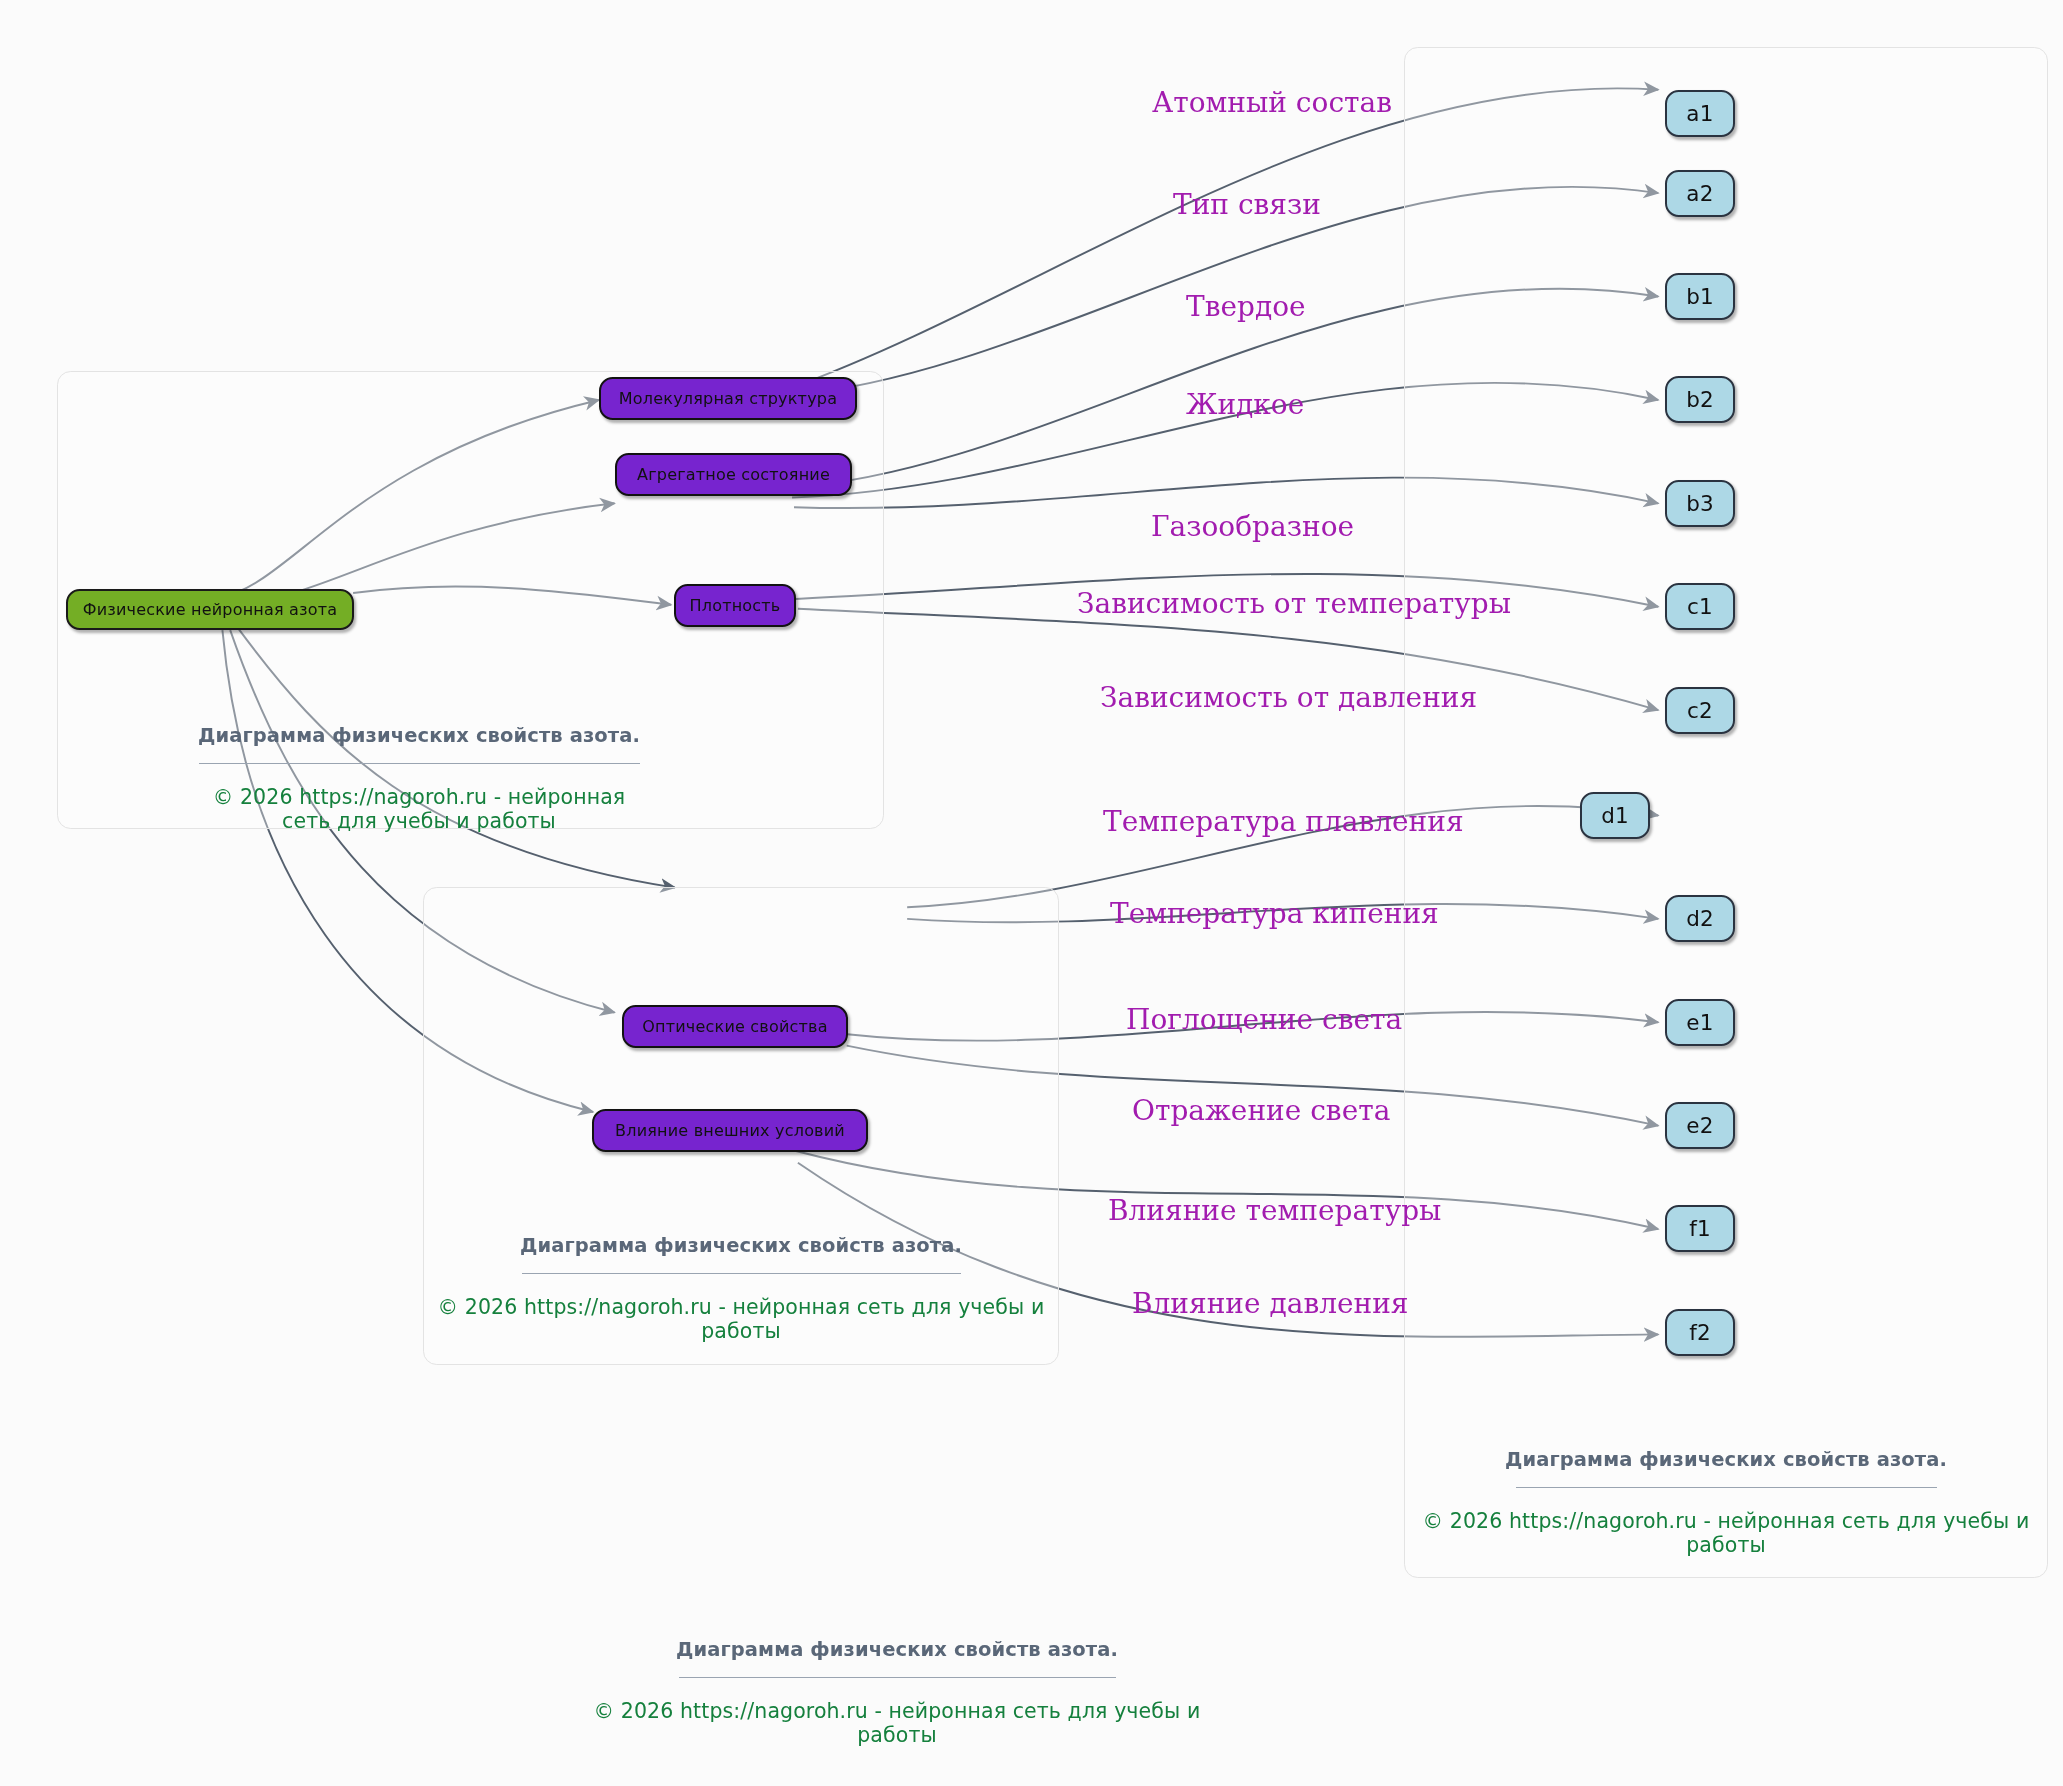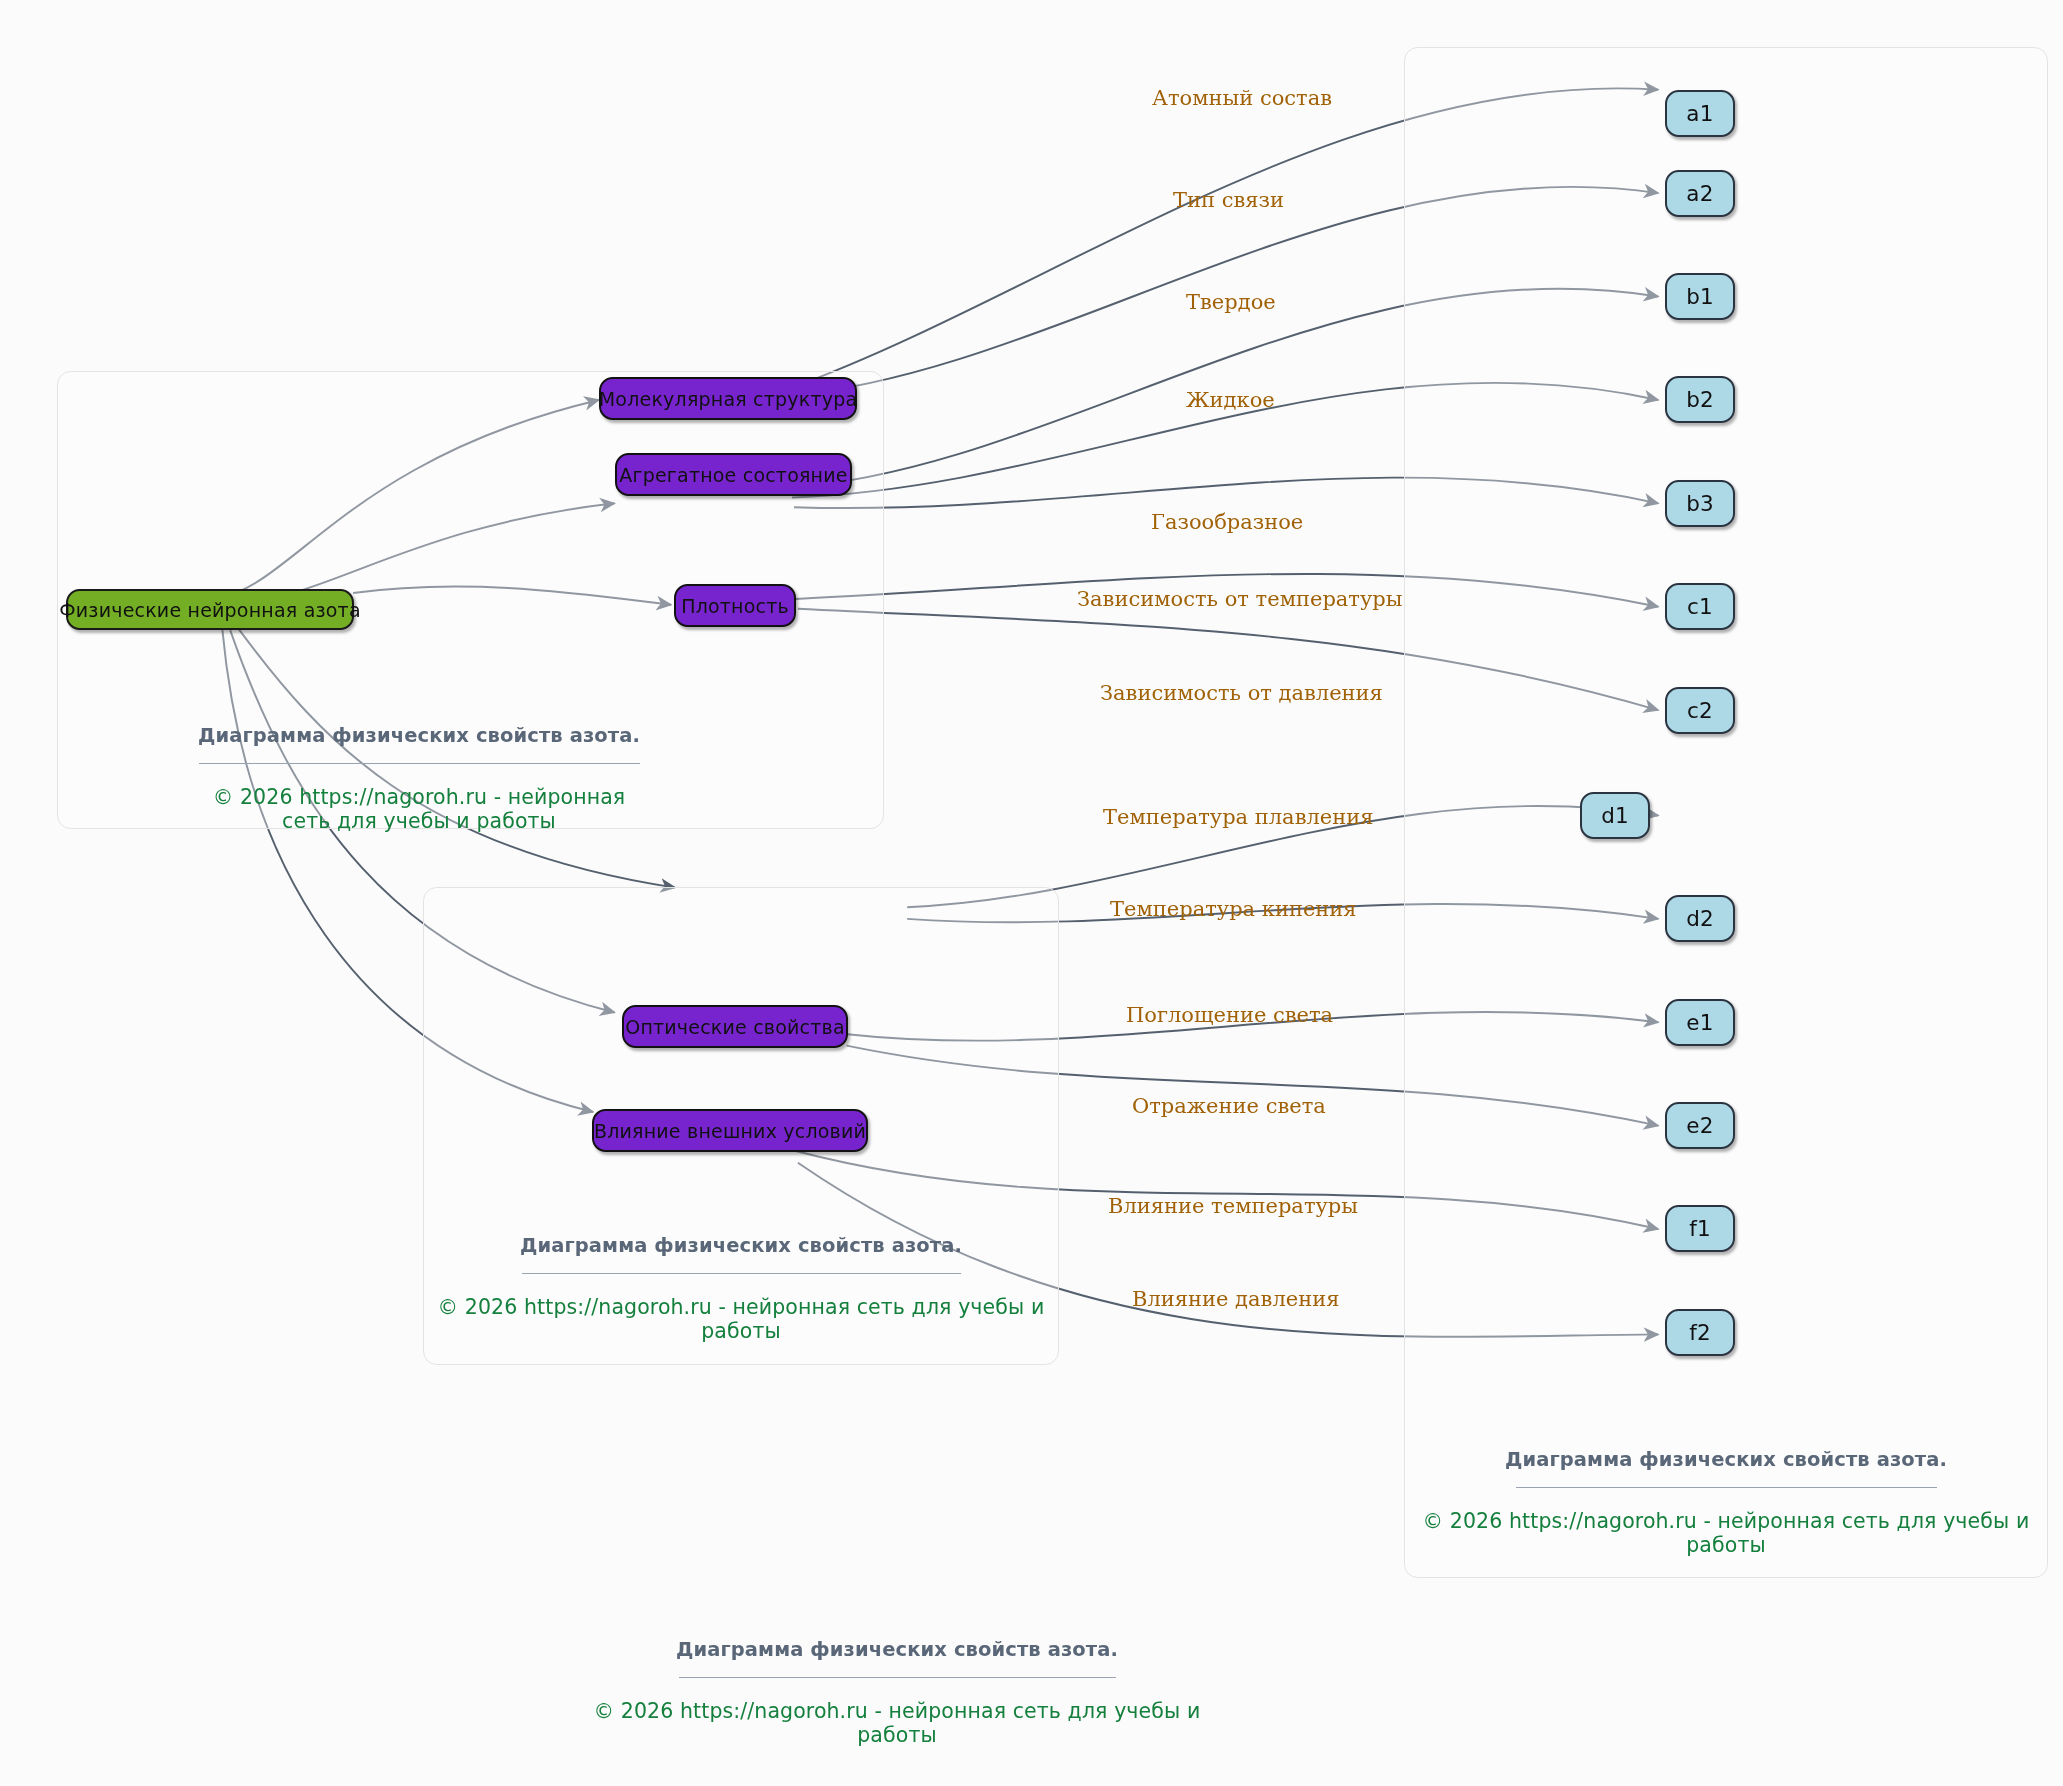--- a/index.html
+++ b/index.html
@@ -25,21 +25,21 @@
   #panel-2{left:423px;top:887px;width:636px;height:478px;}
   #panel-3{left:1404px;top:47px;width:644px;height:1531px;}
 
   
   .node{
     position:absolute;
     box-sizing:border-box;
     display:flex;align-items:center;justify-content:center;
     white-space:nowrap;
     border-radius:13.7px;
-    font-size:19px;
+    font-size:16px;
     color:#111;
     letter-spacing:0.2px;
   }
   .node.root{
     background:#74ae25;
     border:2px solid #1a1a1a;
     box-shadow:2px 2.9px 2.9px rgba(0,0,0,.30);
   }
   .node.branch{
     background:#7724cf;
@@ -50,22 +50,22 @@
     background:#add8e6;
     border:2px solid #2a3340;
     box-shadow:2px 2.9px 2.9px rgba(0,0,0,.30);
     font-size:21.5px;
   }
 
   
   .edge-label{
     position:absolute;
     font-family:"DejaVu Serif", serif;
-    font-size:21px;
-    color:#a16207;
+    font-size:28px;
+    color:#a21caf;
     white-space:nowrap;
   }
 
   
   .caption{position:absolute;text-align:center;}
   .caption .cap-title{
     font-size:19.5px;
     font-weight:bold;
     color:#5a6778;
     letter-spacing:0.1px;

